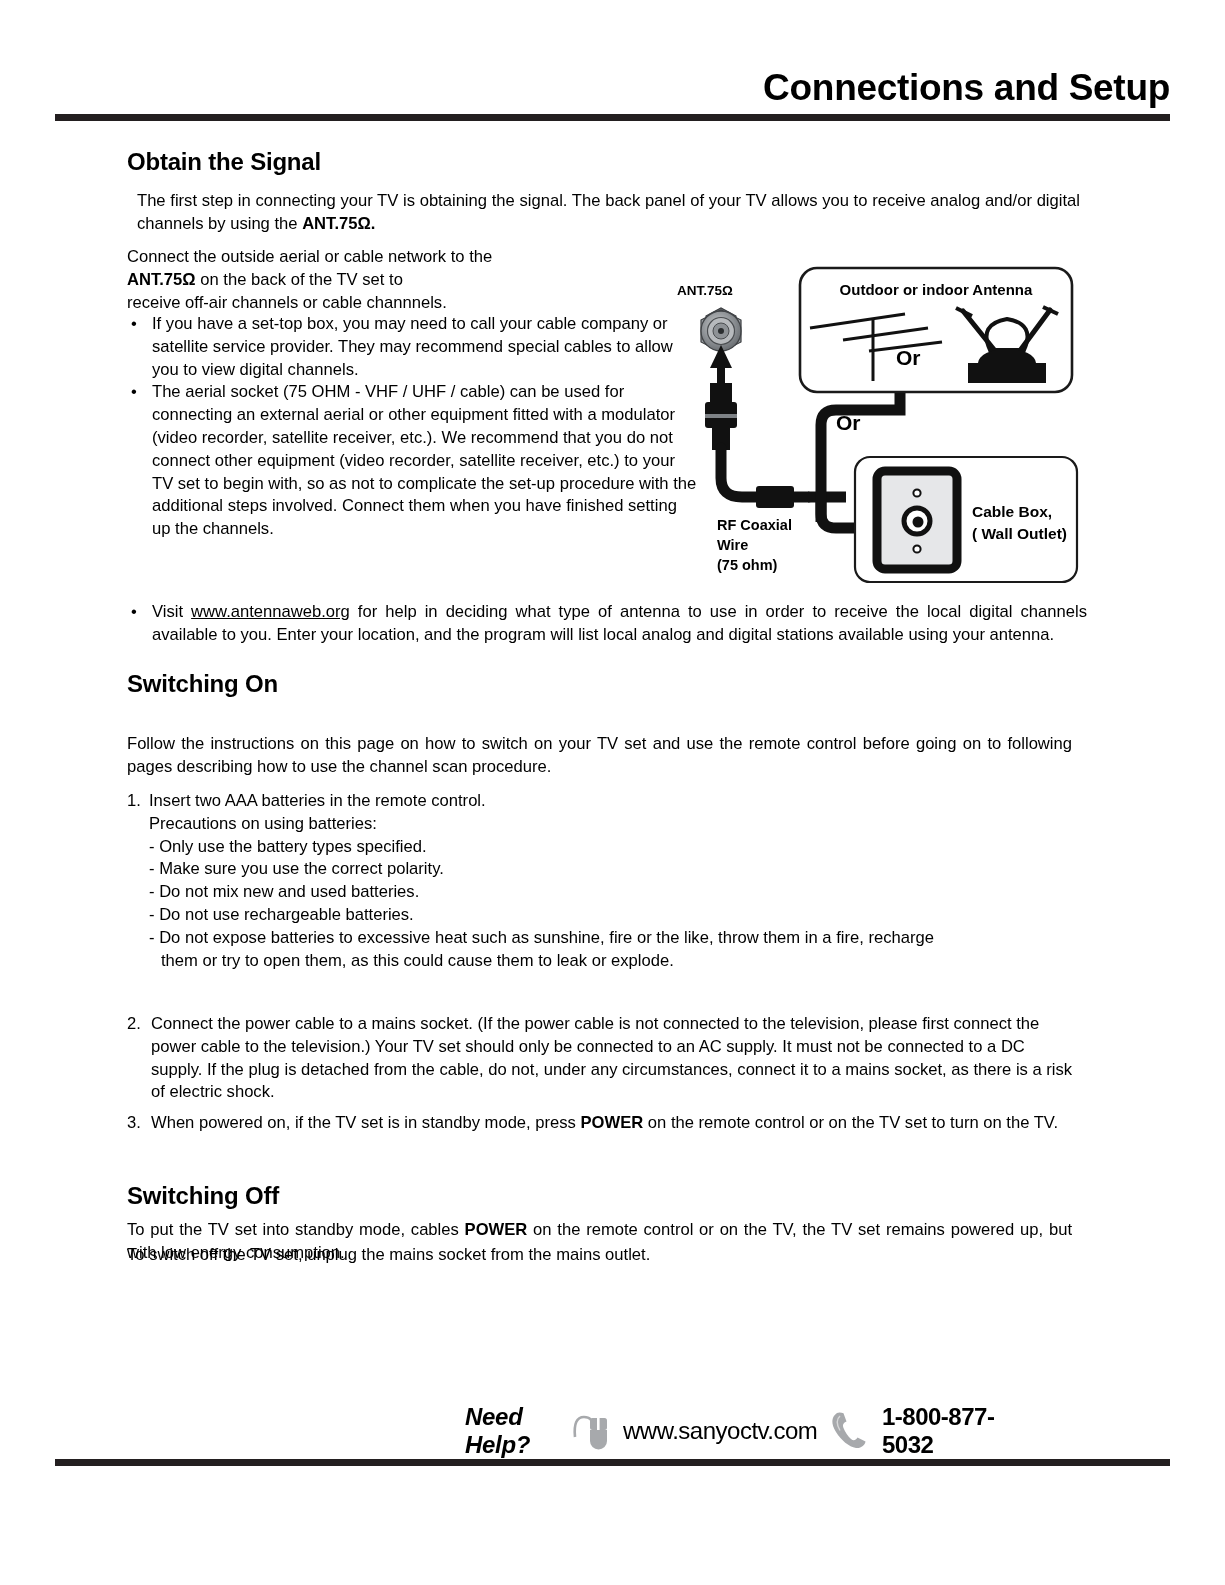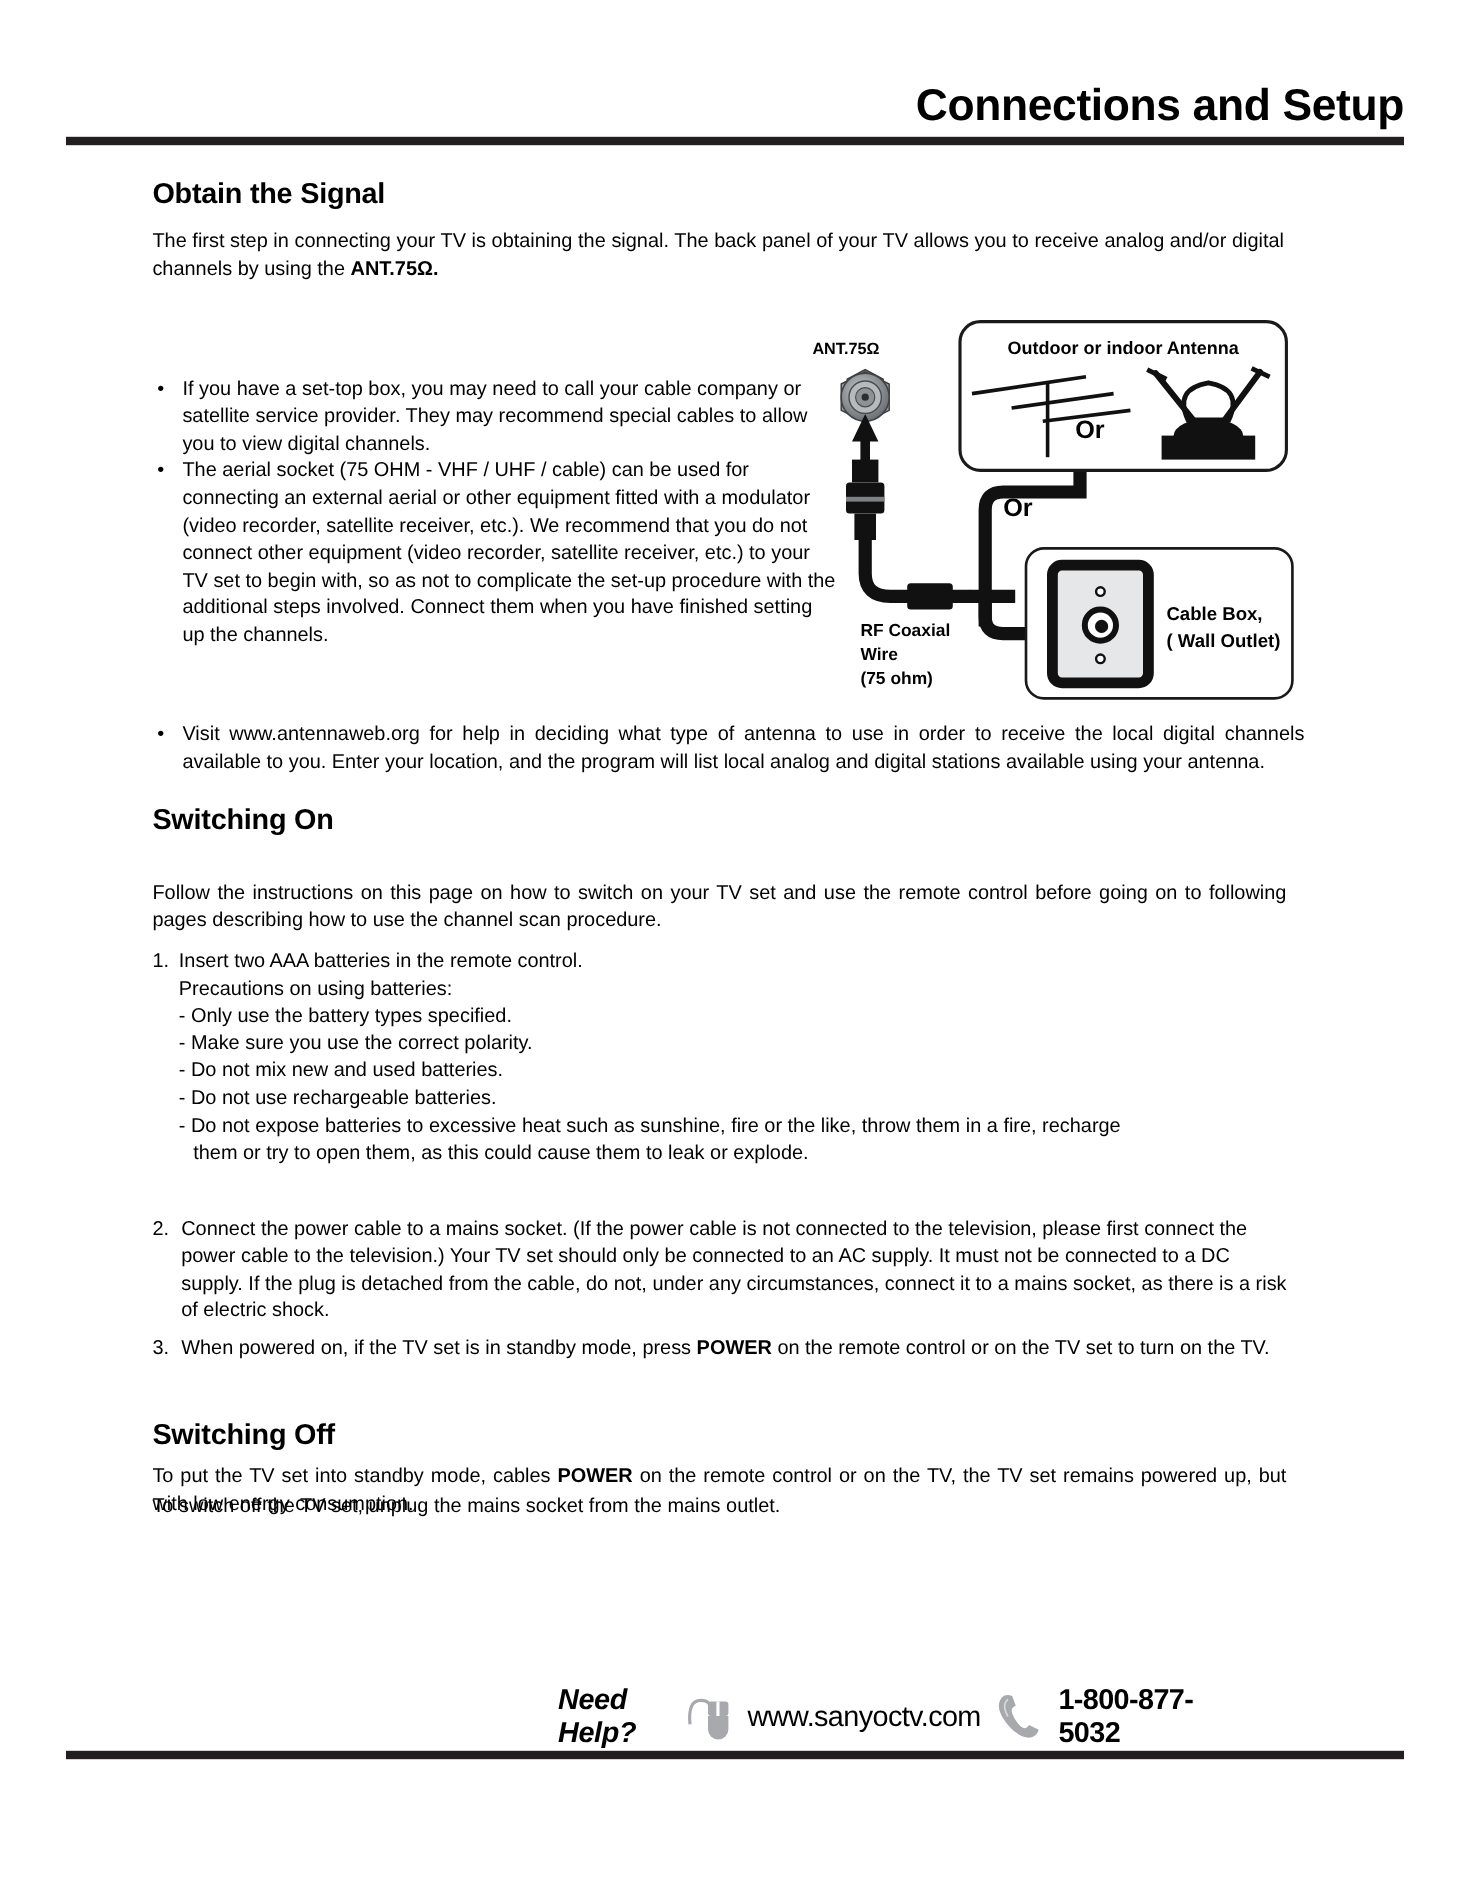--- a/index.html
+++ b/index.html
@@ -26,21 +26,21 @@
   
   .h2{
     position:absolute;font-size:24px;font-weight:bold;letter-spacing:-0.2px;
   }
   .p{
     position:absolute;font-size:16.6px;line-height:22.8px;text-align:justify;
     text-justify:inter-word;
   }
   .p.nojust{text-align:left;}
   b{font-weight:bold;}
-  .uline{margin-top:42px;}
+  .uline{text-decoration:underline;margin-top:42px;}
 
   
   .bul{position:absolute;font-size:16.6px;line-height:22.8px;}
   .bul .row{position:relative;padding-left:25px;}
   .bul .row .dot{position:absolute;left:4px;top:0;}
   .bul .row.wide{text-align:justify;}
 
   
   .num{position:absolute;font-size:16.6px;line-height:22.8px;}
   .num .row{position:relative;padding-left:22px;margin-bottom:0;}
@@ -63,24 +63,29 @@
 </head>
 <body>
 
 <div class="page">
 
   <div class="hdr-title">Connections and Setup</div>
   <div class="rule-top"></div>
 
   <div class="h2" style="left:127px;top:148px;">Obtain the Signal</div>
 
-  <div class="p" style="left:127px;top:190px;width:943px;">
+  <div class="p" style="left:137px;top:190px;width:943px;">
     <span>The first step in connecting your TV is obtaining the signal. The back panel of your TV allows you to receive analog and/or digital channels by using the </span><b>ANT.75Ω.</b>
   </div>
 
+  <div class="p nojust" style="left:127px;top:246px;width:560px;">
+    <span>Connect the outside aerial or cable network to the</span><br>
+    <b>ANT.75Ω</b><span> on the back of the TV set to</span><br>
+    <span>receive off-air channels or cable channnels.</span>
+  </div>
 
   <div class="bul" style="left:127px;top:313px;width:570px;">
     <div class="row">
       <span class="dot">•</span>
       <span>If you have a set-top box, you may need to call your cable company or satellite service provider. They may recommend special cables to allow you to view digital channels.</span>
     </div>
     <div class="row" style="margin-top:0;">
       <span class="dot">•</span>
       <span>The aerial socket (75 OHM - VHF / UHF / cable) can be used for connecting an external aerial or other equipment fitted with a modulator (video recorder, satellite receiver, etc.). We recommend that you do not connect other equipment (video recorder, satellite receiver, etc.) to your TV set to begin with, so as not to complicate the set-up procedure with the additional steps involved. Connect them when you have finished setting up the channels.</span>
     </div>

